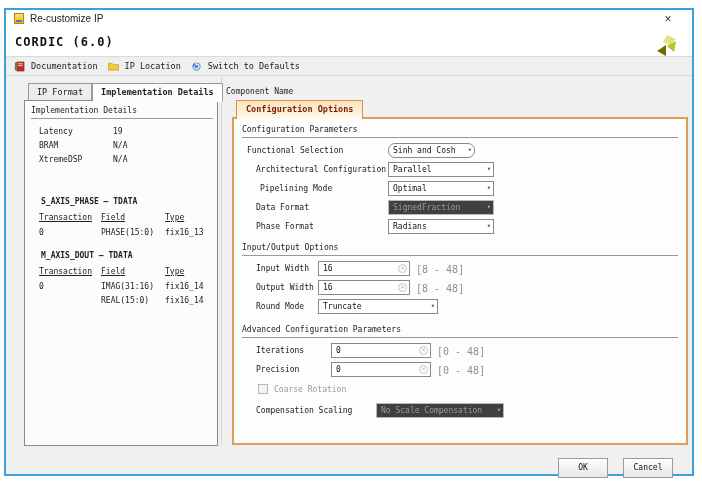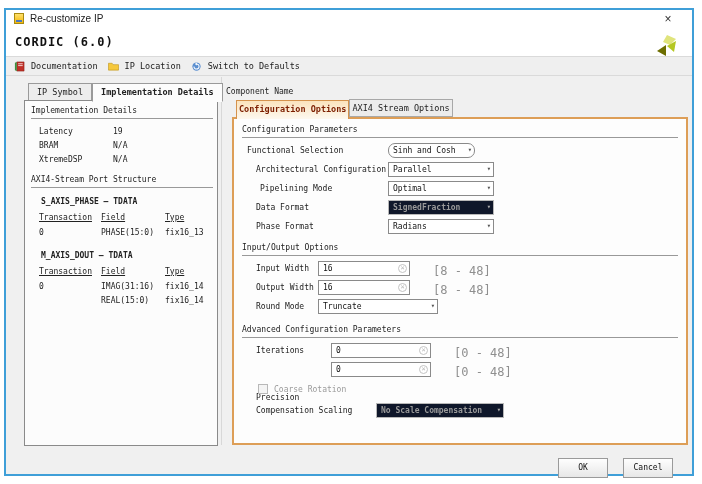--- a/index.html
+++ b/index.html
@@ -48,45 +48,45 @@
   .txt { position:absolute; font-size:8px; color:#222222; white-space:nowrap; }
   .bold { font-weight:bold; }
   .und { text-decoration:underline; }
 
   
   .cn-label { position:absolute; left:220px; top:77px; font-size:8px; color:#222222; white-space:nowrap; }
   .cn-field { position:absolute; left:292px; top:73px; width:390px; height:16px; background:#ffffff;
               border:1px solid #8a8a8a; font-size:8px; line-height:14px; padding-left:4px; color:#111111; }
 
   .rtabs { position:absolute; left:230px; top:89px; display:flex; align-items:flex-end; height:18px; z-index:3; }
-  .rtab { font-size:8.5px; padding:3px 2px; border:1px solid #a8a8a8; background:#ececec;
+  .rtab { font-size:8.5px; padding:3px 9px; border:1px solid #a8a8a8; background:#ececec;
           color:#222222; white-space:nowrap; cursor:pointer; }
   .rtab.active { background:linear-gradient(#fbe3bd,#fdf8ef); border:1px solid #d4924d;
                  border-bottom:none; font-weight:bold; color:#7c1e00; margin-bottom:-2px;
                  padding-bottom:5px; z-index:4; }
 
   .obox { position:absolute; left:226px; top:107px; width:456px; height:328px;
           background:#fdfdfd; border:2px solid #dd9e57; z-index:2; }
   .sec-r { position:absolute; left:8px; width:436px; font-size:8px; color:#222222;
            border-bottom:1px solid #999999; padding-bottom:3px; white-space:nowrap; }
   .flabel { position:absolute; font-size:8px; color:#1a1a1a; white-space:nowrap; }
   .flabel.dis { color:#9a9a9a; }
 
   .select { position:absolute; height:15px; background:#ffffff; border:1px solid #8a8a8a;
             font-size:8px; line-height:13px; padding:0 12px 0 4px; color:#111111;
             cursor:pointer; white-space:nowrap; }
   .select .arr { position:absolute; right:2px; top:0; font-size:7px; color:#555555; line-height:13px; }
-  .select.dis { background:#0f172a; color:#9a9a9a; border-color:#b8b8b8; cursor:default;font-weight:bold; }
+  .select.dis { background:#404040; color:#9a9a9a; border-color:#b8b8b8; cursor:default; }
   .select.dis .arr { color:#aaaaaa; }
 
   .tfield { position:absolute; height:15px; background:#ffffff; border:1px solid #8a8a8a;
             font-size:8px; line-height:13px; padding:0 14px 0 4px; color:#111111; white-space:nowrap; }
   .clear { position:absolute; right:2px; top:2px; width:9px; height:9px; border:1px solid #c4c4c4;
            border-radius:50%; color:#b5b5b5; font-size:7px; line-height:7px; text-align:center; cursor:pointer; }
-  .hint { position:absolute; font-size:12px; color:#8f8f8f; white-space:nowrap;margin-left:17px; }
+  .hint { position:absolute; font-size:10px; color:#8f8f8f; white-space:nowrap; }
   .checkbox { position:absolute; width:10px; height:10px; border:1px solid #b8b8b8; background:#f4f4f4; }
 
   .btn { position:absolute; width:50px; height:20px; background:linear-gradient(#fefefe,#e7e7e7);
          border:1px solid #9a9a9a; font-size:8px; text-align:center; line-height:14px;
          color:#111111; cursor:pointer; font-family:"DejaVu Sans Mono", monospace; }
 </style>
 </head>
 <body>
 
 <div class="screen">
@@ -128,35 +128,34 @@
           <path d="M6 3.2 A2.8 2.8 0 1 1 3.2 6" stroke="#ffffff" stroke-width="1.1" fill="none"></path>
           <polygon points="6.4,1.6 6.4,4.8 4.2,3.2" fill="#ffffff"></polygon>
         </svg>
         <span>Switch to Defaults</span>
       </span>
     </div>
 
     <div class="splitter"></div>
 
     <div class="ltabs">
-      <span class="ltab">IP Symbol</span>
+      <span class="ltab">IP Format</span>
       <span class="ltab active">Implementation Details</span>
     </div>
 
     <div class="lbox">
       <div class="sec-l" style="top:5px;">Implementation Details</div>
 
       <span class="txt" style="left:14px; top:26px;">Latency</span>
       <span class="txt" style="left:88px; top:26px;">19</span>
       <span class="txt" style="left:14px; top:40px;">BRAM</span>
       <span class="txt" style="left:88px; top:40px;">N/A</span>
       <span class="txt" style="left:14px; top:54px;">XtremeDSP</span>
       <span class="txt" style="left:88px; top:54px;">N/A</span>
 
-      <div class="sec-l" style="top:74px;">AXI4-Stream Port Structure</div>
 
       <span class="txt bold" style="left:16px; top:96px;">S_AXIS_PHASE — TDATA</span>
       <span class="txt und" style="left:14px; top:112px;">Transaction</span>
       <span class="txt und" style="left:76px; top:112px;">Field</span>
       <span class="txt und" style="left:140px; top:112px;">Type</span>
       <span class="txt" style="left:14px; top:127px;">0</span>
       <span class="txt" style="left:76px; top:127px;">PHASE(15:0)</span>
       <span class="txt" style="left:140px; top:127px;">fix16_13</span>
 
       <span class="txt bold" style="left:16px; top:150px;">M_AXIS_DOUT — TDATA</span>
@@ -167,21 +166,20 @@
       <span class="txt" style="left:76px; top:181px;">IMAG(31:16)</span>
       <span class="txt" style="left:140px; top:181px;">fix16_14</span>
       <span class="txt" style="left:76px; top:195px;">REAL(15:0)</span>
       <span class="txt" style="left:140px; top:195px;">fix16_14</span>
     </div>
 
     <span class="cn-label">Component Name</span>
 
     <div class="rtabs">
       <span class="rtab active">Configuration Options</span>
-      <span class="rtab">AXI4 Stream Options</span>
     </div>
 
     <div class="obox">
       <div class="sec-r" style="top:6px;">Configuration Parameters</div>
 
       <span class="flabel" style="left:13px; top:27px;">Functional Selection</span>
       <span class="select" style="left:154px; top:24px; width:87px;border-radius:7px;">
         <span>Sinh and Cosh</span>
         <span class="arr">▾</span>
       </span>
@@ -234,21 +232,21 @@
 
       <div class="sec-r" style="top:206px;">Advanced Configuration Parameters</div>
 
       <span class="flabel" style="left:22px; top:227px;">Iterations</span>
       <span class="tfield" style="left:97px; top:224px; width:100px;">
         <span>0</span>
         <span class="clear">×</span>
       </span>
       <span class="hint" style="left:203px; top:227px;">[0 - 48]</span>
 
-      <span class="flabel" style="left:22px; top:246px;margin-top:28px;">Precision</span>
+      <span class="flabel" style="left:22px; top:246px;">Precision</span>
       <span class="tfield" style="left:97px; top:243px; width:100px;">
         <span>0</span>
         <span class="clear">×</span>
       </span>
       <span class="hint" style="left:203px; top:246px;">[0 - 48]</span>
 
       <span class="checkbox" style="left:24px; top:265px;"></span>
       <span class="flabel dis" style="left:40px; top:266px;">Coarse Rotation</span>
 
       <span class="flabel" style="left:22px; top:287px;">Compensation Scaling</span>

